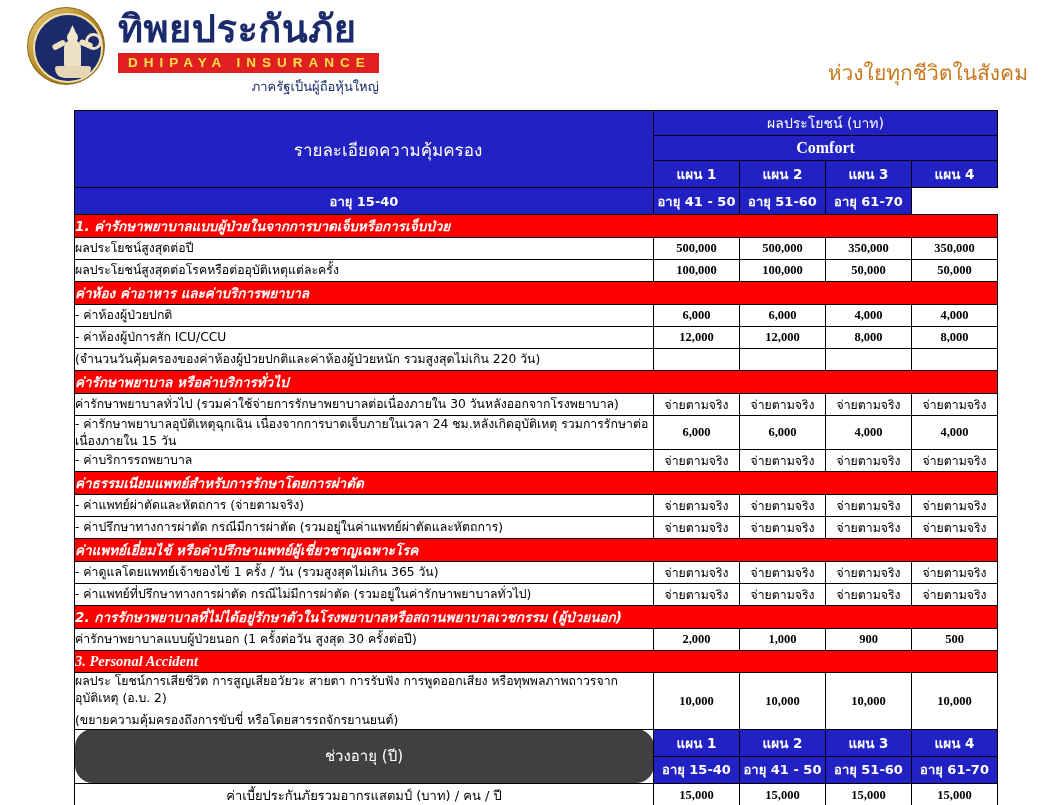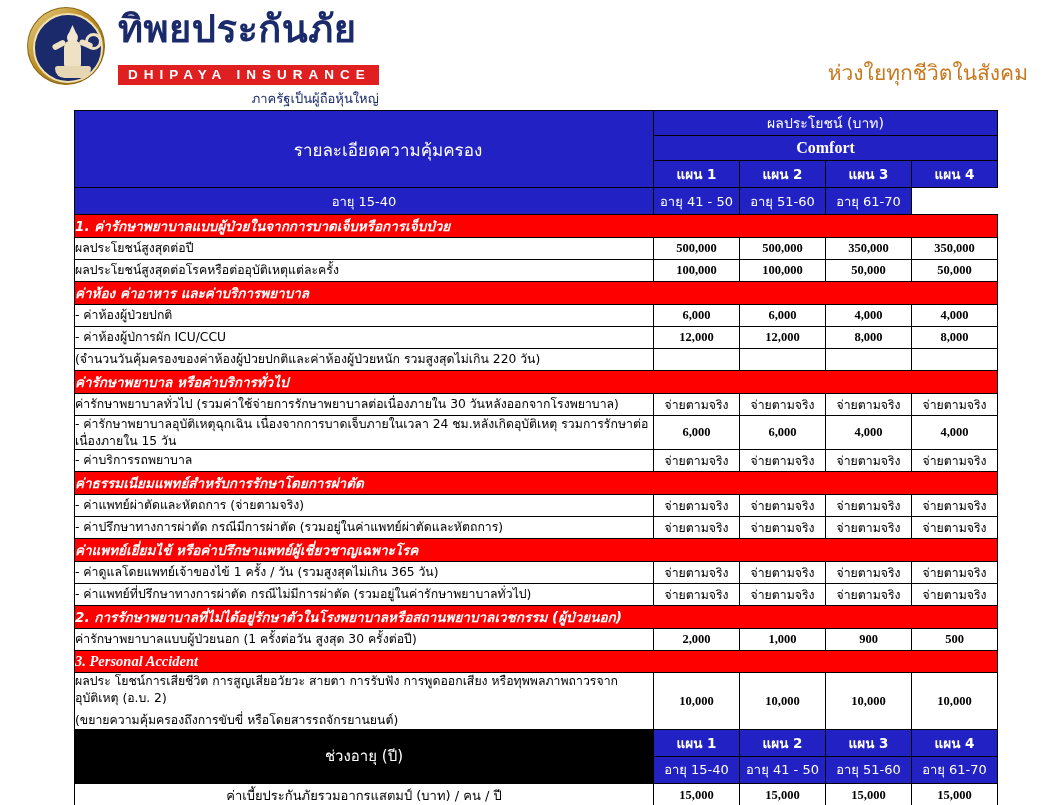--- a/index.html
+++ b/index.html
@@ -114,23 +114,23 @@
   .brand-thai {
     font-family: "DejaVu Sans", "Liberation Sans", sans-serif;
     font-size: 38px;
     font-weight: bold;
     color: #1b2a6b;
     line-height: 1.05;
     letter-spacing: 0.5px;
     white-space: nowrap;
   }
   .brand-bar {
-    margin-top: 15px;
+    margin-top: 3px;
     background: #e02020;
-    color: #ffffff;
+    color: #fde047;
     font-family: "Liberation Sans", sans-serif;
     font-size: 13.5px;
     font-weight: bold;
     letter-spacing: 6px;
     padding: 2px 8px 3px 10px;
     display: inline-block;
     white-space: nowrap;
   }
   .brand-sub {
     margin-top: 3px;
@@ -190,21 +190,21 @@
   .hd.bignav {
     font-size: 17px;
     padding-left: 48px;
   }
   .hd.plan {
     font-weight: bold;
     font-size: 13.5px;
     height: 26px;
   }
   .hd.age {
-    font-weight: normal;
+    font-weight: bold;
     font-size: 13px;
     height: 26px;
   }
 
   
   .sec {
     background: #fe0000;
     color: #ffffff;
     font-family: "DejaVu Sans", "Liberation Sans", sans-serif;
     font-style: italic;
@@ -242,25 +242,26 @@
     height: 21px;
   }
   .val.thai {
     font-family: "DejaVu Sans", "Liberation Sans", sans-serif;
     font-weight: normal;
     font-size: 12.3px;
   }
   .val.tall { height: 46px; }
 
   .agerange {
-    background: #000000;
+    background: #404040;
     color: #ffffff;
     text-align: center;
     font-family: "DejaVu Sans", "Liberation Sans", sans-serif;
     font-size: 15px;
+    border-radius: 18px;
   }
   .premium-label {
     text-align: center;
     font-family: "DejaVu Sans", "Liberation Sans", sans-serif;
     font-size: 13px;
     height: 24px;
     padding: 2px 5px;
   }
 </style>
 </head>
@@ -342,21 +343,21 @@
             <td class="sec" colspan="5">ค่าห้อง ค่าอาหาร และค่าบริการพยาบาล</td>
           </tr>
           <tr>
             <td class="desc">- ค่าห้องผู้ป่วยปกติ</td>
             <td class="val">6,000</td>
             <td class="val">6,000</td>
             <td class="val">4,000</td>
             <td class="val">4,000</td>
           </tr>
           <tr>
-            <td class="desc">- ค่าห้องผู้ป่การผัก ICU/CCU</td>
+            <td class="desc">- ค่าห้องผู้ป่การสัก ICU/CCU</td>
             <td class="val">12,000</td>
             <td class="val">12,000</td>
             <td class="val">8,000</td>
             <td class="val">8,000</td>
           </tr>
           <tr>
             <td class="desc">(จำนวนวันคุ้มครองของค่าห้องผู้ป่วยปกติและค่าห้องผู้ป่วยหนัก รวมสูงสุดไม่เกิน 220 วัน)</td>
             <td class="val"></td>
             <td class="val"></td>
             <td class="val"></td>

